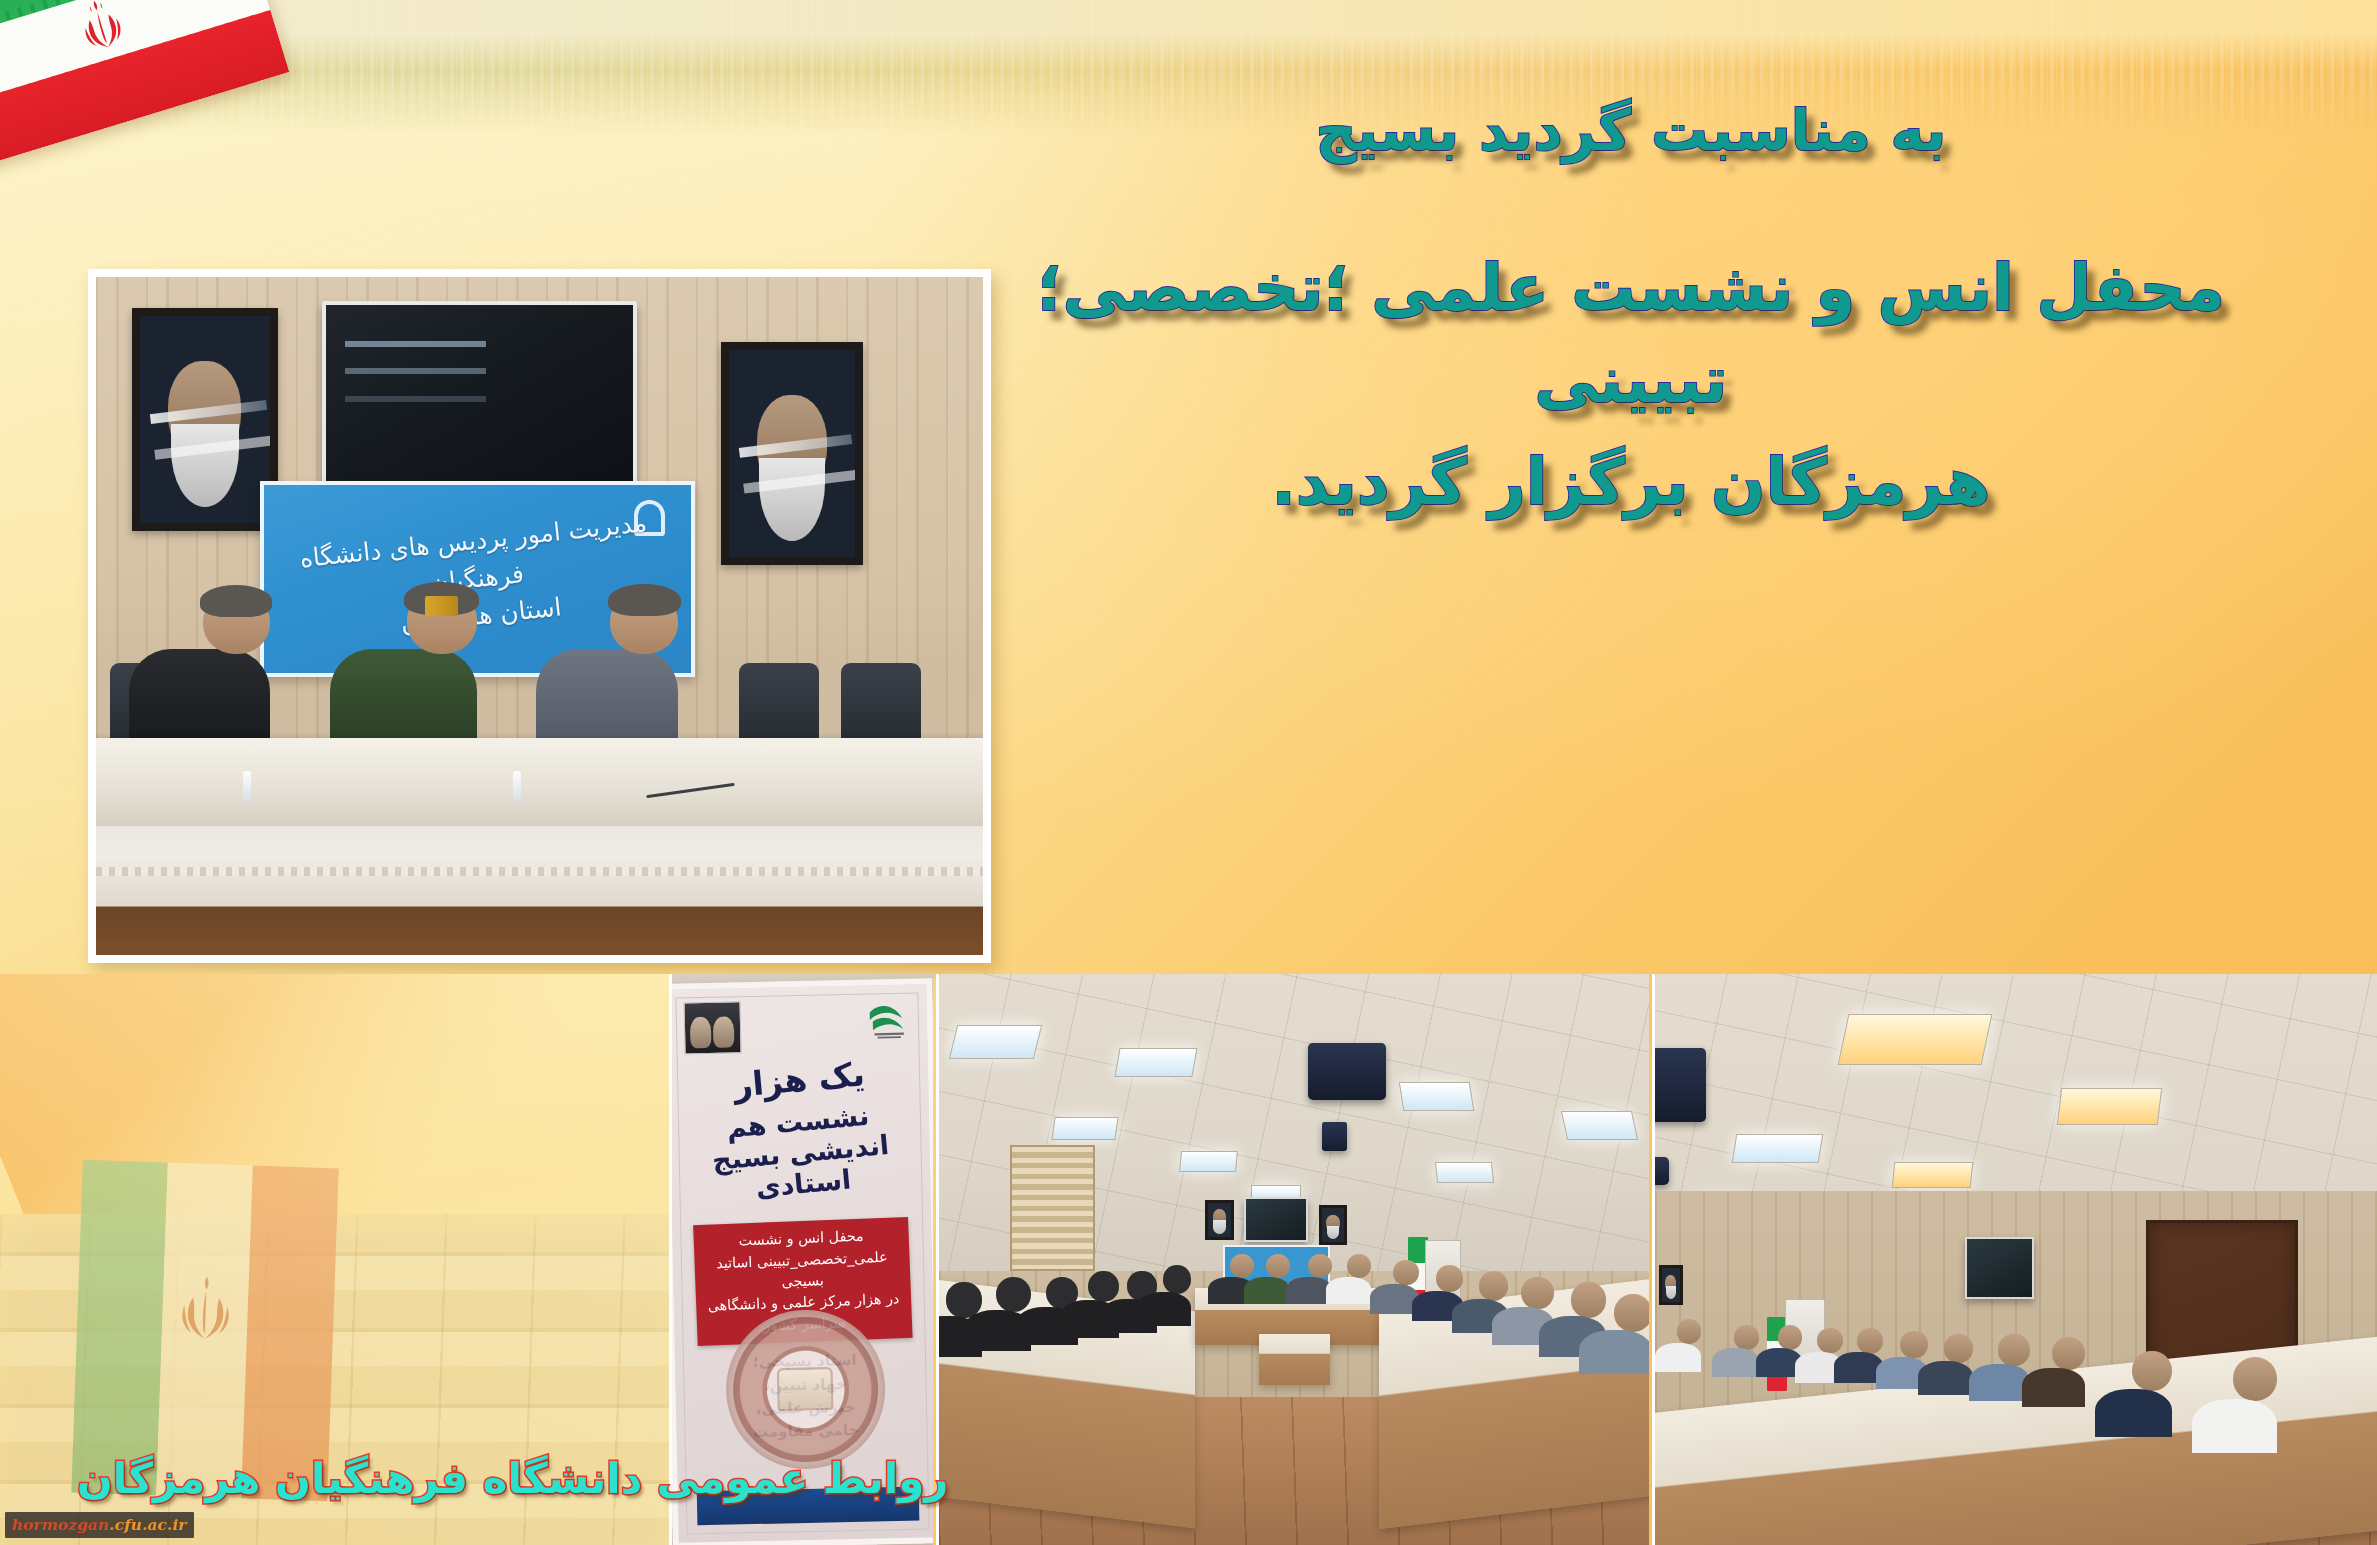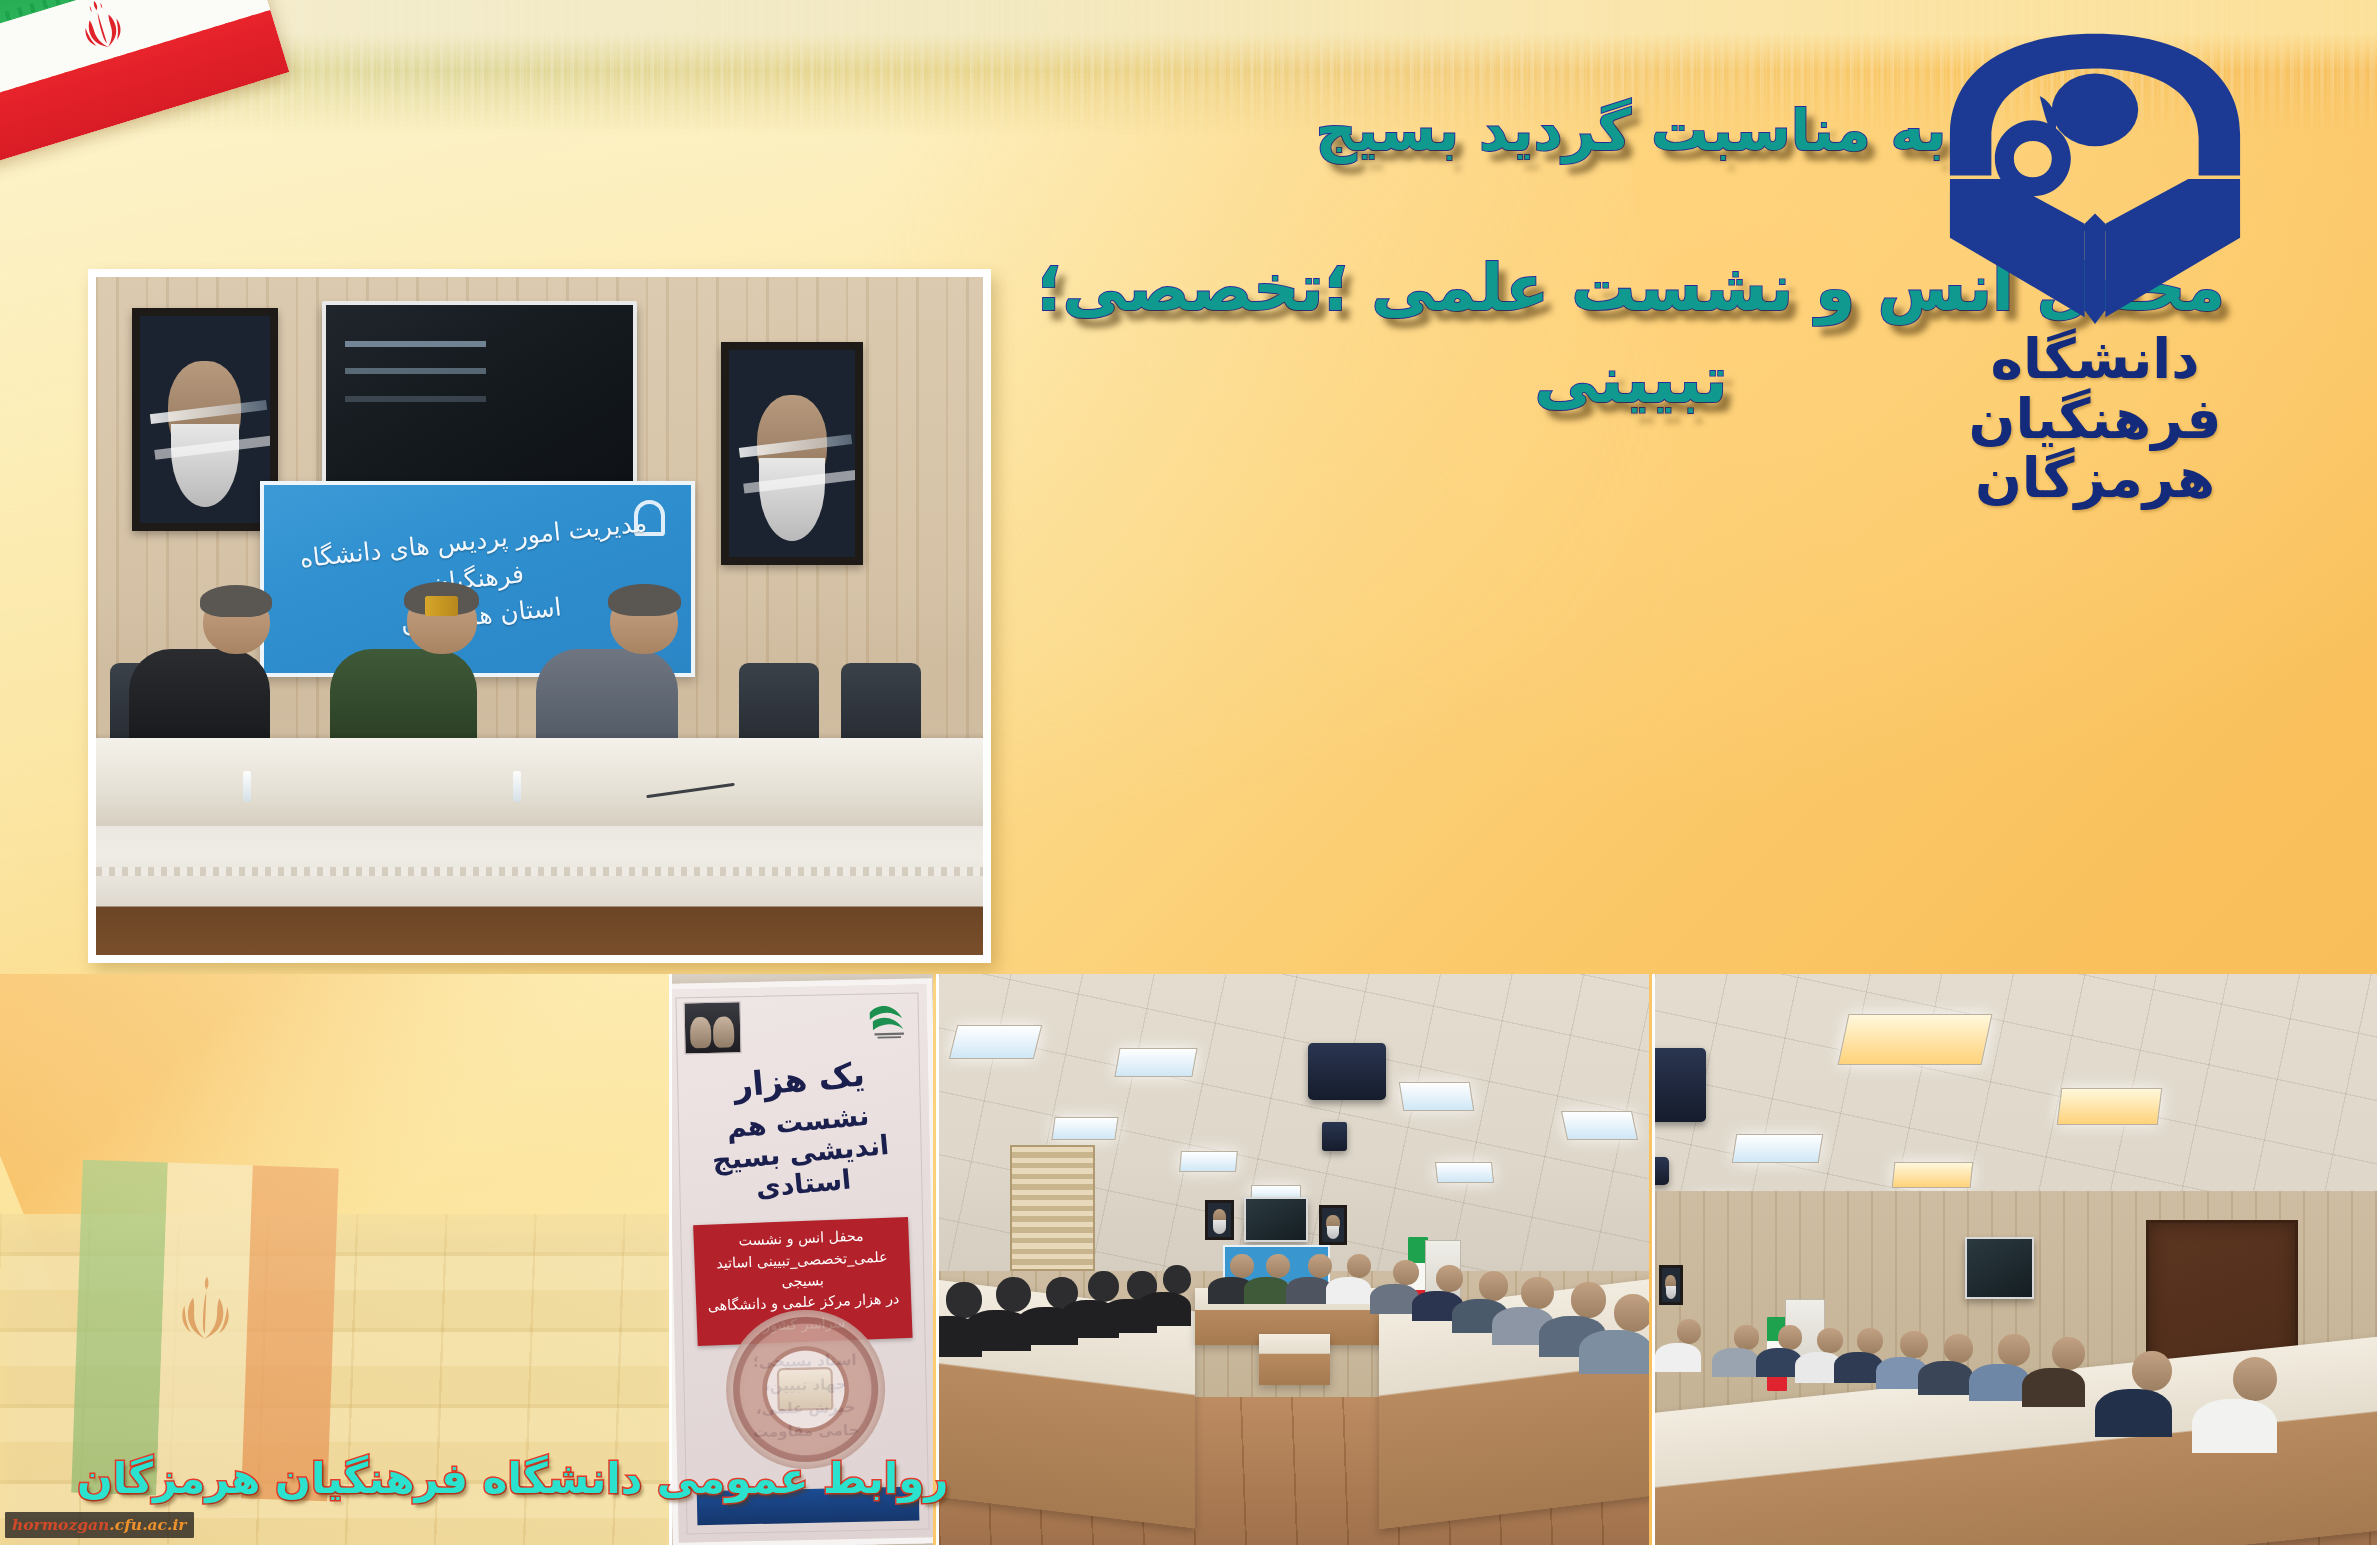--- a/index.html
+++ b/index.html
@@ -305,44 +305,24 @@
       <path fill="currentColor" d="M34 34c-6 9-8 23-2 34 5 9 13 13 18 16-9-9-14-19-14-30 0-8 0-14-2-20z"></path>
       <path fill="currentColor" d="M66 34c6 9 8 23 2 34-5 9-13 13-18 16 9-9 14-19 14-30 0-8 0-14 2-20z"></path>
       <path fill="currentColor" d="M24 44c-5 12-2 26 9 33-6-9-8-21-9-33zM76 44c5 12 2 26-9 33 6-9 8-21 9-33z"></path>
     </svg>
   </div>
 
   <div class="hero-text">
     <div class="tl tl-1">به مناسبت گردید بسیج</div>
     <div class="tl tl-2">
       <div>محفل انس و نشست علمی ؛تخصصی؛تبیینی</div>
+      <div>هرمزگان  برگزار گردید.</div>
     </div>
   </div>
 
-  <div class="uni-logo">
-    <svg class="uni-mark" viewBox="0 0 220 180">
-      <g fill="#1c3a94">
-        <path d="M26 90 V66 C26 30 58 8 110 8 C162 8 194 30 194 66 V90 H170 V68 C170 42 146 28 110 28 C74 28 50 42 50 68 V90 Z"></path>
-        <ellipse cx="110" cy="52" rx="25" ry="21"></ellipse>
-        <path d="M26 92 H56 L104 118 V172 L26 126 Z"></path>
-        <path d="M194 92 H164 L116 118 V172 L194 126 Z"></path>
-        <path d="M104 118 L110 112 L116 118 V168 L110 176 L104 168 Z"></path>
-        <path d="M74 58 C62 58 52 68 52 80 C52 93 62 102 74 102 C86 102 96 93 96 80 C96 68 86 58 74 58 Z M74 70 C80 70 85 74 85 80 C85 87 80 91 74 91 C68 91 63 87 63 80 C63 74 68 70 74 70 Z"></path>
-        <path d="M78 44 C86 48 90 58 86 68 C82 60 80 52 78 44 Z"></path>
-      </g>
-      <g fill="none" stroke="#1c3a94" stroke-width="6">
-        <path d="M62 100 L104 122"></path>
-        <path d="M158 100 L116 122"></path>
-      </g>
-    </svg>
-    <div class="uni-name caption-ar">
-      <div class="l1">دانشگاه فرهنگیان</div>
-      <div class="l2">هرمزگان</div>
-    </div>
-  </div>
 
   <div class="hero-photo">
     <div class="img">
       <div class="room-wall"></div>
       <div class="wall-base"></div>
 
       <div class="portrait p1">
         <div class="face"></div>
           <div class="beard"></div>
       </div>

